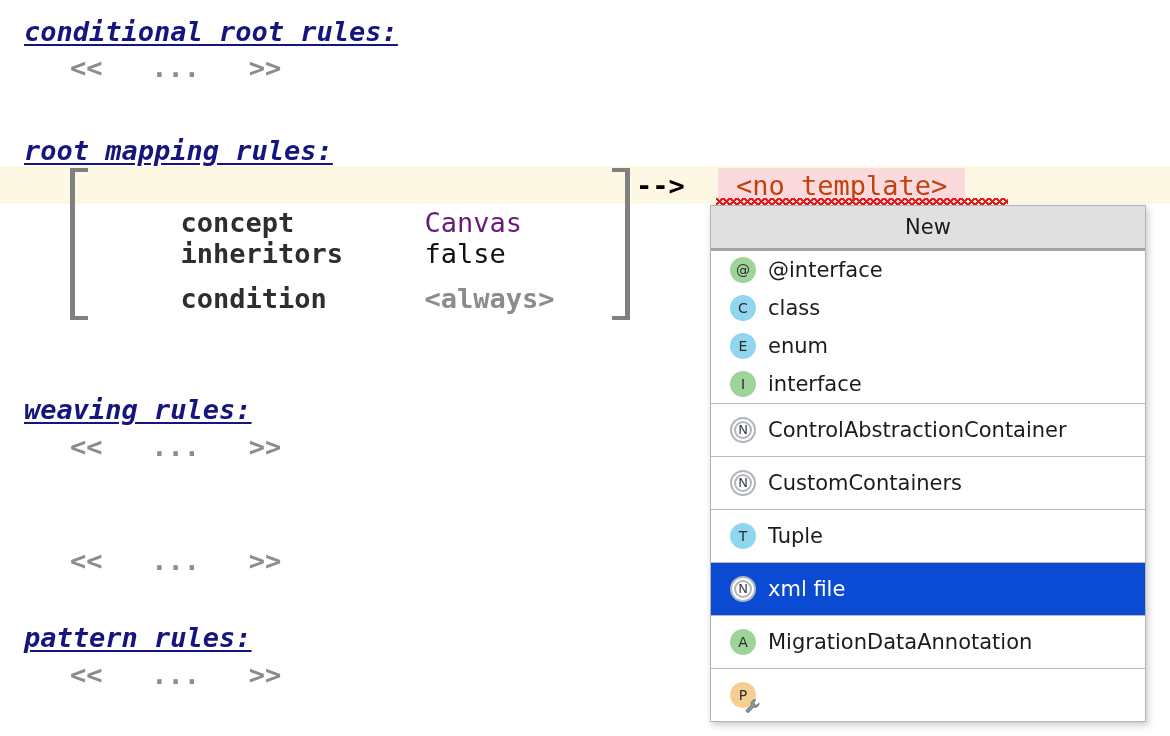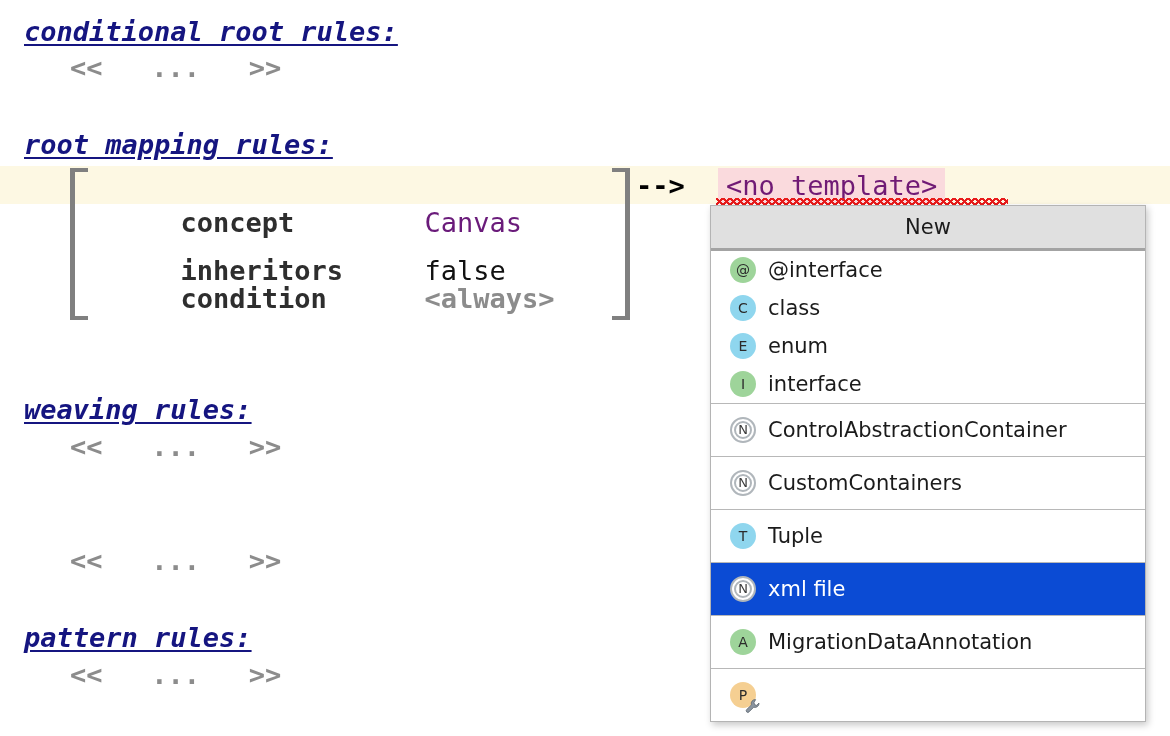--- a/index.html
+++ b/index.html
@@ -109,24 +109,24 @@
     line-height: 36px;
     white-space: pre;
   }
 
   #no-template {
     position: absolute;
     left: 718px;
     top: 168px;
     font-family: "DejaVu Sans Mono", "Liberation Mono", monospace;
     font-size: 27px;
-    color: #701a75;
+    color: #c2410c;
     background: #fadadd;
     line-height: 36px;
-    padding: 0 8px;
+    padding: 0 18px;
     white-space: pre;
   }
   #error-squiggle {
     position: absolute;
     left: 716px;
     top: 198px;
     width: 292px;
     height: 7px;
     background-image:
       linear-gradient(45deg, transparent 40%, #e81b1b 40%, #e81b1b 60%, transparent 60%),
@@ -210,31 +210,31 @@
 </head>
 <body>
 
 <div id="editor">
 
   <div class="highlight-band" style="top:166px;height:38px;"></div>
 
   <div class="section-header" style="left:24px;top:16px;">conditional root rules:</div>
   <div class="ellipsis" style="left:70px;top:52px;">&lt;&lt;   ...   &gt;&gt;</div>
 
-  <div class="section-header" style="left:24px;top:129px;">root mapping rules:</div>
+  <div class="section-header" style="left:24px;top:135px;">root mapping rules:</div>
 
   <div id="node-block">
     <div class="bracket bracket-left"></div>
     <div class="bracket bracket-right"></div>
 
     <div class="prop-row" style="top:0px;">
       <span class="prop-label">concept        </span><span class="prop-value purple">Canvas</span>
     </div>
 
-    <div class="prop-row" style="top:48px;">
+    <div class="prop-row" style="top:31px;">
       <span class="prop-label">inheritors     </span><span class="prop-value">false</span>
     </div>
 
     <div class="prop-row" style="top:76px;">
       <span class="prop-label">condition      </span><span class="prop-value gray">&lt;always&gt;</span>
     </div>
 
   </div>
 
   <div id="arrow">--&gt;</div>

